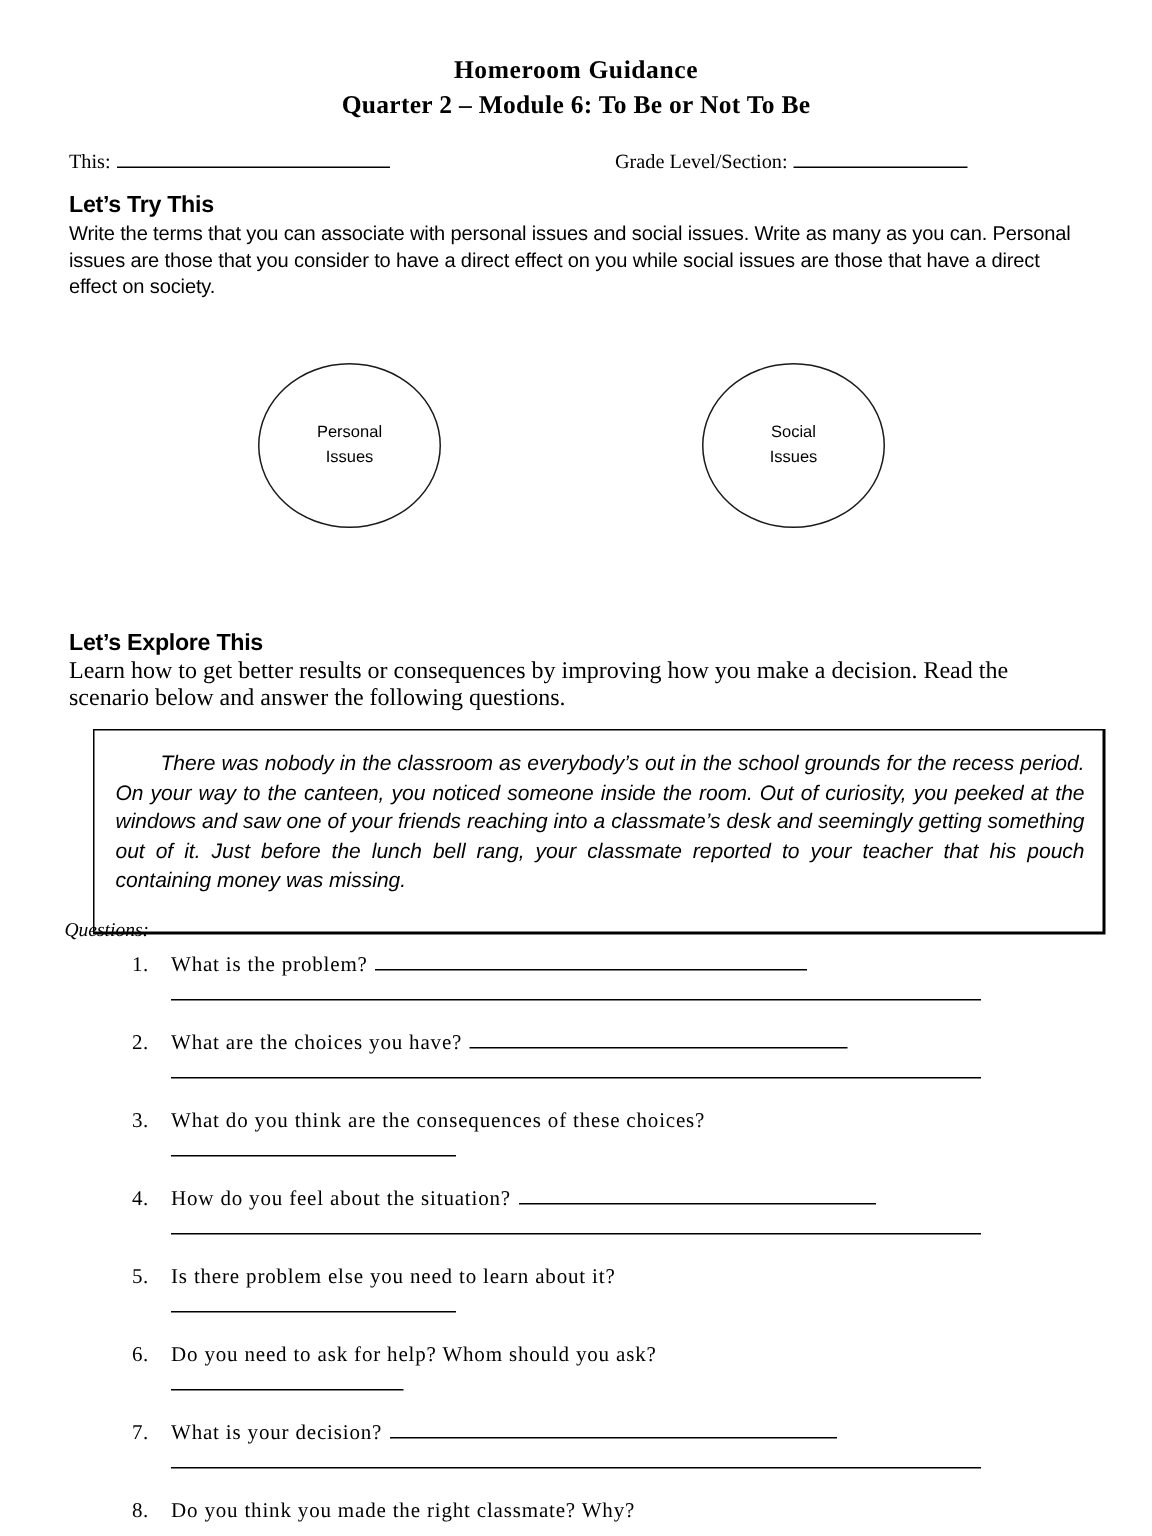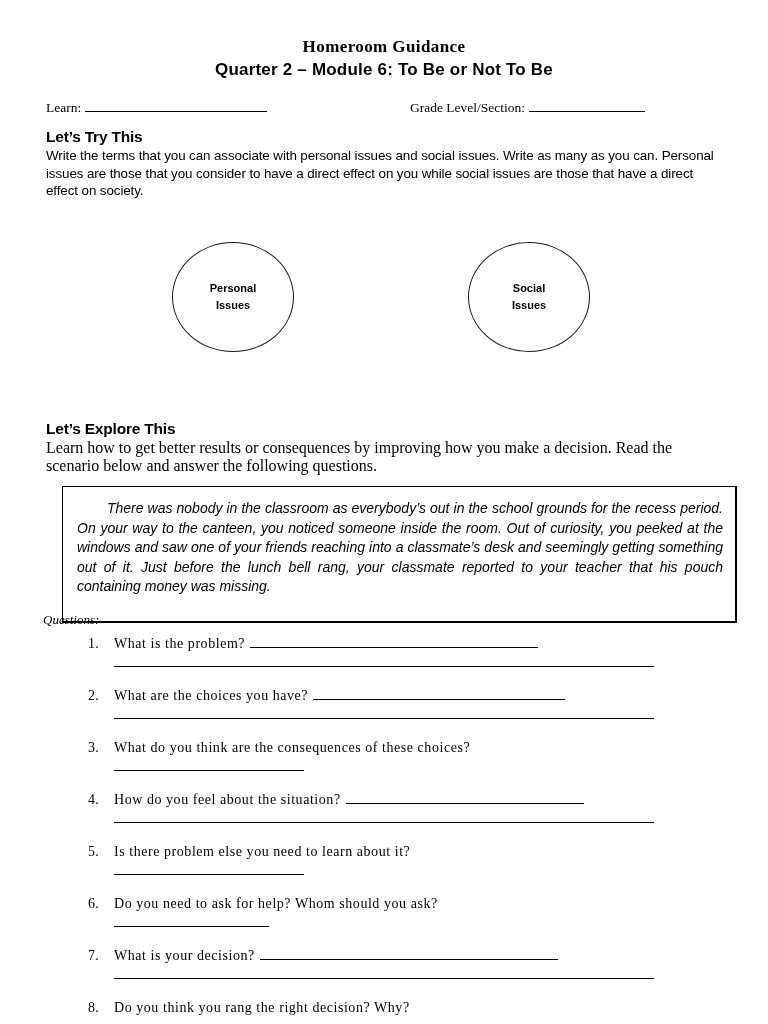--- a/index.html
+++ b/index.html
@@ -33,21 +33,21 @@
     text-align: center;
   }
   .title-line1 {
     font-family: "Liberation Serif", "DejaVu Serif", serif;
     font-weight: bold;
     font-size: 17px;
     letter-spacing: 0.4px;
     line-height: 22px;
   }
   .title-line2 {
-    font-family: Liberation Sans, sans-serif;
+    font-family: Liberation Serif, serif;
     font-weight: bold;
     font-size: 17px;
     letter-spacing: 0.2px;
     line-height: 24px;
   }
 
   
   .idrow {
     position: absolute;
     left: 46px;
@@ -124,21 +124,21 @@
     position: absolute;
     width: 122px;
     height: 110px;
     border: 1.6px solid #1a1a1a;
     border-radius: 50%;
     box-sizing: border-box;
     display: flex;
     flex-direction: column;
     justify-content: center;
     font-family: "Liberation Sans", "DejaVu Sans", sans-serif;
-    font-weight: bold;
+    font-weight: normal;
     font-size: 11px;
     line-height: 17px;
     text-align: center;
   }
   #circle-personal { left: 172px; top: 0; }
   #circle-social   { left: 468px; top: 0; }
   .circle .cl { display: block; }
 
   
   .scenario-box {
@@ -228,21 +228,21 @@
 
 <div class="page">
 
   <div class="header">
     <div class="title-line1">Homeroom Guidance</div>
     <div class="title-line2">Quarter 2 – Module 6: To Be or Not To Be</div>
   </div>
 
   <div class="idrow">
     <div class="id-name">
-      <span>Learn:</span><span class="rule rule-name"></span>
+      <span>This:</span><span class="rule rule-name"></span>
     </div>
     <div class="id-grade">
       <span>Grade Level/Section:</span><span class="rule rule-grade"></span>
     </div>
   </div>
 
   <div class="sec-head" id="head-try">Let’s Try This</div>
   <div class="intro-sans">Write the terms that you can associate with personal issues and social issues. Write as many as you can. Personal issues are those that you consider to have a direct effect on you while social issues are those that have a direct effect on society.</div>
 
   <div class="circles">
@@ -288,19 +288,19 @@
       </div>
       <div class="qitem">
         <div class="qline"><span class="qnum">6.</span><span class="qtext">Do you need to ask for help? Whom should you ask?</span></div>
         <div class="answer-rule" style="width: 155px;"></div>
       </div>
       <div class="qitem">
         <div class="qline"><span class="qnum">7.</span><span class="qtext">What is your decision?</span><span class="inline-rule" style="width: 298px;"></span></div>
         <div class="answer-rule" style="width: 540px;"></div>
       </div>
       <div class="qitem">
-        <div class="qline"><span class="qnum">8.</span><span class="qtext">Do you think you rang the right decision? Why?</span></div>
+        <div class="qline"><span class="qnum">8.</span><span class="qtext">Do you think you made the right classmate? Why?</span></div>
         <div class="answer-rule" style="width: 218px;"></div>
       </div>
       <div class="answer-rule" style="width: 540px;"></div>
     </div>
 
 </div>
 
 </body></html>

